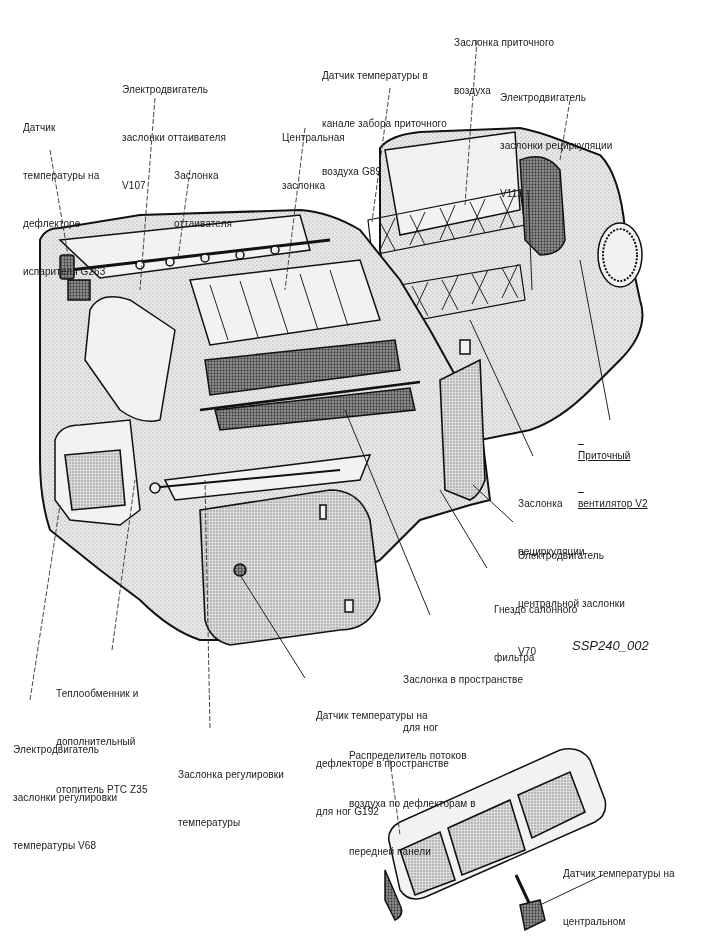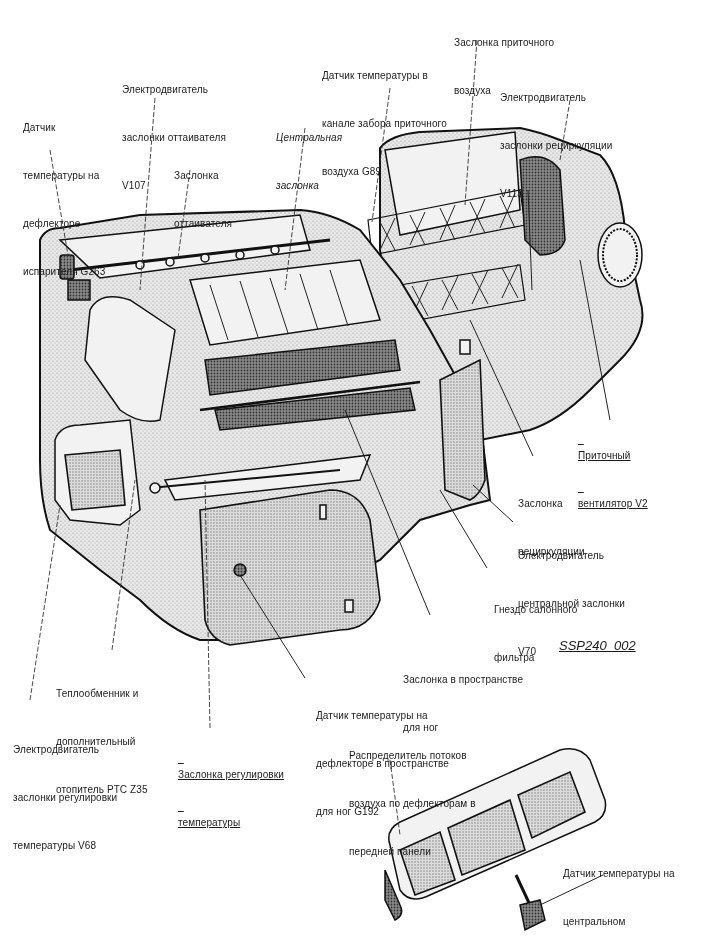--- a/index.html
+++ b/index.html
@@ -136,21 +136,21 @@
 </div>
 <div class="label" style="left:122px; top:50px;">
   <span>Электродвигатель</span>
   <span>заслонки оттаивателя</span>
   <span>V107</span>
 </div>
 <div class="label" style="left:174px; top:136px;">
   <span>Заслонка</span>
   <span>оттаивателя</span>
 </div>
-<div class="label" style="left:276px; top:98px;font-style:italic;">
+<div class="label" style="left:282px; top:98px;">
   <span>Центральная</span>
   <span>заслонка</span>
 </div>
 <div class="label" style="left:322px; top:36px;">
   <span>Датчик температуры в</span>
   <span>канале забора приточного</span>
   <span>воздуха G89</span>
 </div>
 <div class="label" style="left:454px; top:3px;">
   <span>Заслонка приточного</span>
@@ -175,42 +175,42 @@
   <span>V70</span>
 </div>
 <div class="label" style="left:494px; top:570px;">
   <span>Гнездо салонного</span>
   <span>фильтра</span>
 </div>
 <div class="label" style="left:403px; top:640px;">
   <span>Заслонка в пространстве</span>
   <span>для ног</span>
 </div>
-<div class="code" style="left:559px; top:638px;text-decoration:underline;">SSP240_002</div>
+<div class="code" style="left:572px; top:638px;">SSP240_002</div>
 <div class="label" style="left:316px; top:676px;">
   <span>Датчик температуры на</span>
   <span>дефлекторе в пространстве</span>
   <span>для ног G192</span>
 </div>
 <div class="label" style="left:342px; top:716px;margin-left:7px;">
   <span>Распределитель потоков</span>
   <span>воздуха по дефлекторам в</span>
   <span>передней панели</span>
 </div>
 <div class="label" style="left:56px; top:654px;">
   <span>Теплообменник и</span>
   <span>дополнительный</span>
   <span>отопитель PTC Z35</span>
 </div>
 <div class="label" style="left:13px; top:710px;">
   <span>Электродвигатель</span>
   <span>заслонки регулировки</span>
   <span>температуры V68</span>
 </div>
-<div class="label" style="left:178px; top:735px;text-decoration:underline;">
+<div class="label" style="left:178px; top:735px;">
   <span>Заслонка регулировки</span>
   <span>температуры</span>
 </div>
 <div class="label" style="left:563px; top:834px;">
   <span>Датчик температуры на</span>
   <span>центральном</span>
   
 </div>
 
 </body></html>

